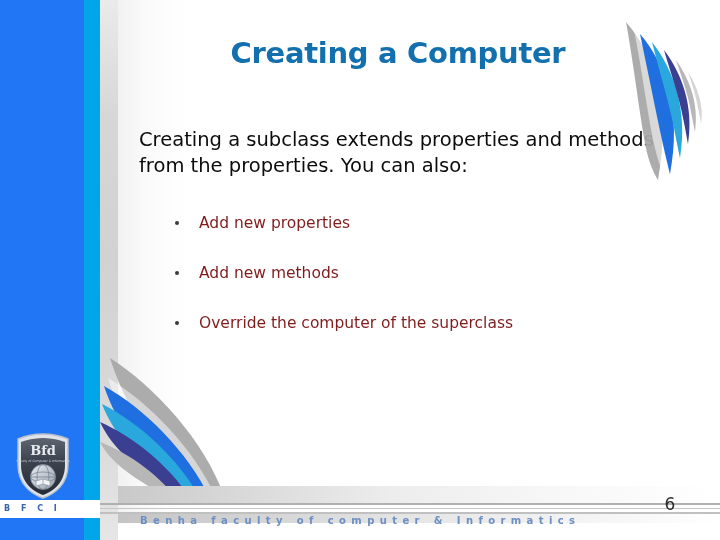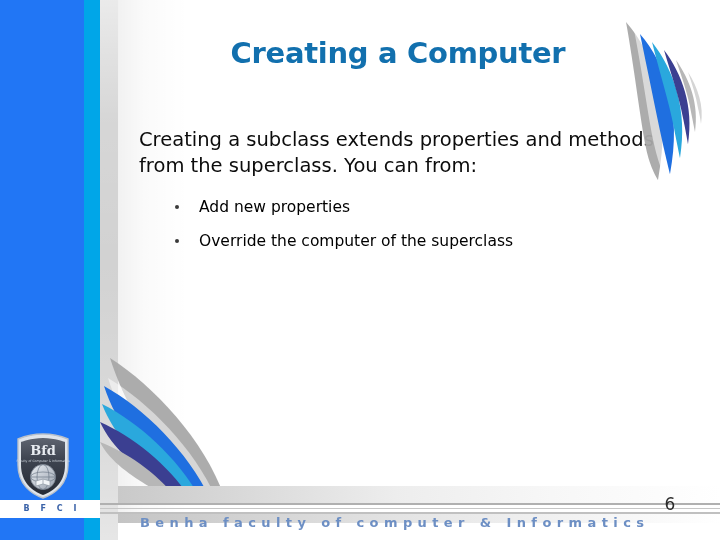--- a/index.html
+++ b/index.html
@@ -88,23 +88,24 @@
     position: absolute;
     left: 172px;
     top: 190px;
     width: 470px;
   }
   .bullet-row {
     position: relative;
     height: 34px;
     padding-left: 27px;
     font-size: 15.5px;
-    color: #000000;
+    color: #7f1d1d;
     line-height: 34px;
     white-space: nowrap;
+    margin-top: 16px;
   }
   .bullet-dot {
     position: absolute;
     left: 3px;
     top: 15px;
     width: 4px;
     height: 4px;
     border-radius: 50%;
     background: #3a3a3a;
   }
@@ -165,33 +166,33 @@
     height: 18px;
     background: #ffffff;
   }
   .bfci-text {
     position: absolute;
     left: 0px;
     top: 500px;
     width: 100px;
     height: 18px;
     line-height: 18px;
-    text-align: center;
+    text-align: left;
     font-size: 8px;
     font-weight: bold;
     letter-spacing: 4px;
     color: #3b63a8;
     text-indent: 4px;
   }
 
   .footer-text {
     position: absolute;
     left: 140px;
     top: 515px;
-    font-size: 13px;
+    font-size: 10px;
     font-weight: bold;
     letter-spacing: 5.4px;
     color: #6d8fc4;
     white-space: nowrap;
   }
 
   .page-number {
     position: absolute;
     left: 656px;
     top: 494px;
@@ -249,27 +250,31 @@
     <line x1="18.5" y1="45" x2="43.5" y2="45" stroke="#6f7a88" stroke-width="0.7"></line>
 
     <path d="M24 49 L31 47 L38 49 L38 54 L31 52 L24 54 Z" fill="#f2f5f8" stroke="#8d96a2" stroke-width="0.7"></path>
     <line x1="31" y1="47" x2="31" y2="52" stroke="#8d96a2" stroke-width="0.7"></line>
   </svg>
 
   <div class="title">Creating a Computer</div>
 
   <div class="body-text">
     <span class="ln">Creating a subclass extends properties and methods</span>
-    <span class="ln">from the superclass. You can from:</span>
+    <span class="ln">from the properties. You can also:</span>
   </div>
 
   <div class="bullets">
     <div class="bullet-row">
       <span class="bullet-dot"></span>
       <span>Add new properties</span>
+    </div>
+    <div class="bullet-row">
+      <span class="bullet-dot"></span>
+      <span>Add new methods</span>
     </div>
     <div class="bullet-row">
       <span class="bullet-dot"></span>
       <span>Override the computer of the superclass</span>
     </div>
   </div>
 
   <svg class="swoosh-tr" viewBox="0 0 120 180">
     <g>
       <path d="M26 14 C54 46 72 96 58 172 C58 172 50 160 46 140 C40 110 34 58 26 14 Z" fill="#a8a8a8" opacity="0.95"></path>

